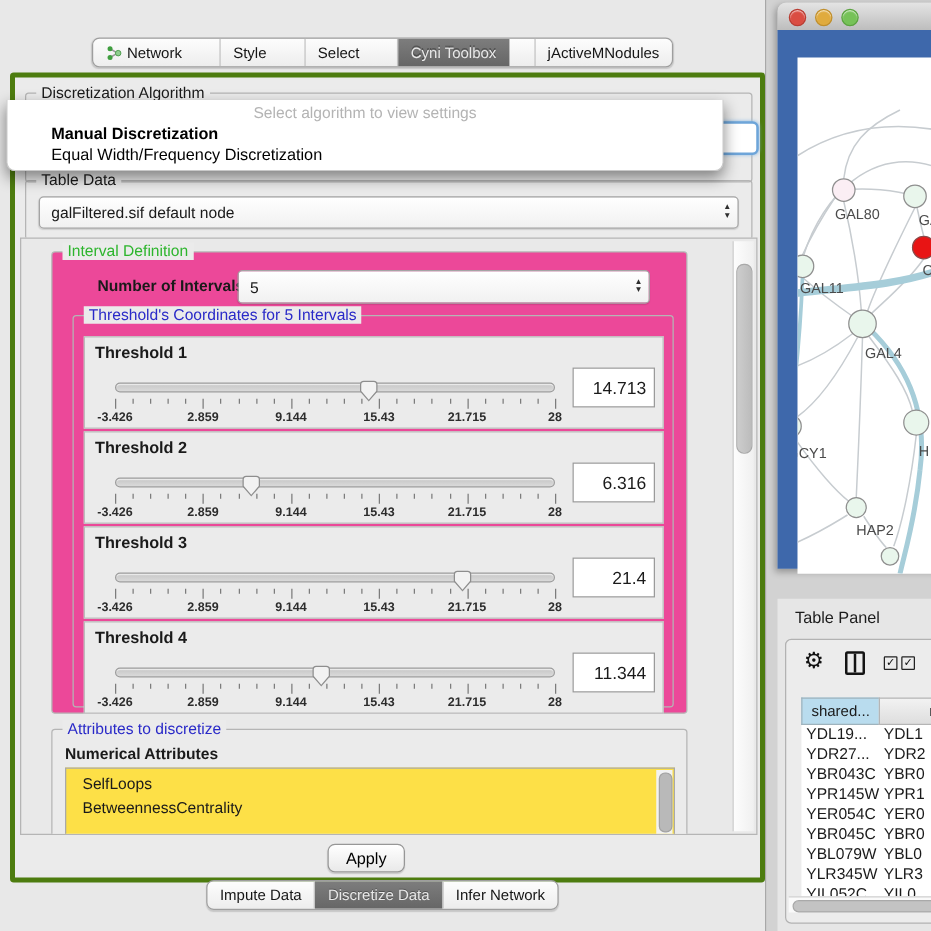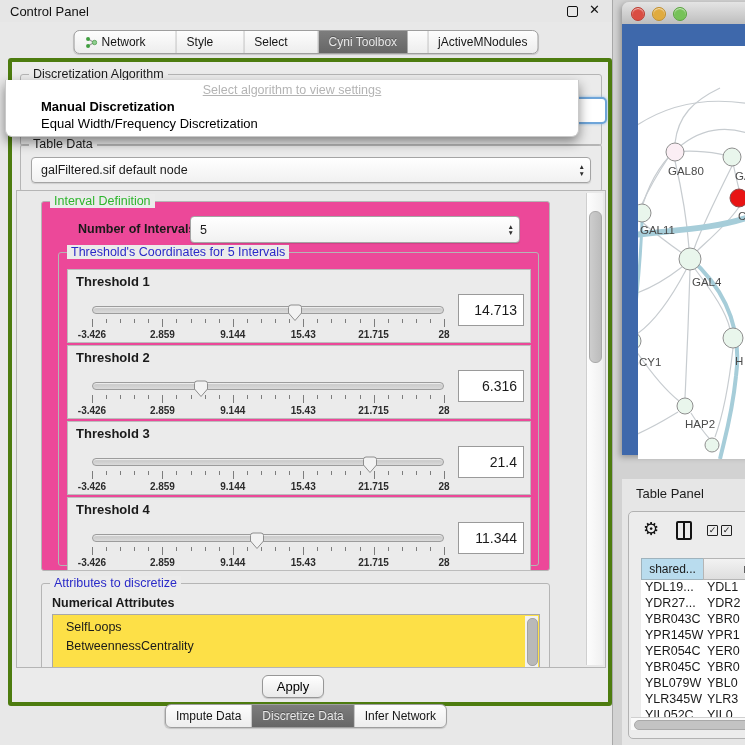--- a/index.html
+++ b/index.html
@@ -28,21 +28,21 @@
   .group-title{position:absolute;top:-8px;left:8px;background:#ebebeb;padding:0 4px;font-size:12.5px;}
   .gt-green{color:#2db52d;}
   .gt-blue{color:#2a2ac8;}
   .combo{position:absolute;background:linear-gradient(#ffffff,#f1f1f1);border:1px solid #a4a4a4;border-radius:4px;box-shadow:0 1px 1px rgba(0,0,0,.12);font-size:12.5px;}
   .combo .val{position:absolute;left:9px;top:50%;transform:translateY(-50%);white-space:nowrap;}
   .stepper{position:absolute;right:5px;top:50%;transform:translateY(-50%);display:flex;flex-direction:column;align-items:center;color:#2e2e2e;}
   .stepper span{font-size:6.5px;line-height:6.5px;}
   .focus-sliver{position:absolute;background:#fff;border:2px solid #6ea5d9;border-radius:5px;box-shadow:0 0 3px #8cb9e2;}
   
   .algo-popup{position:absolute;left:5px;top:80px;width:572px;background:#fff;border:1px solid #c9c9c9;border-top:none;border-radius:0 0 7px 7px;box-shadow:0 5px 12px rgba(0,0,0,.45);z-index:60;padding-bottom:4px;}
-  .popup-hint{font-size:12.5px;color:#b4b4b4;text-align:center;padding:3px 0 1px;text-decoration:underline;}
+  .popup-hint{font-size:12.5px;color:#b4b4b4;text-align:center;padding:3px 0 1px;}
   .popup-opt{font-size:13px;color:#000;padding:1px 8px;margin-left:27px;}
   .popup-opt.b{font-weight:bold;}
   
   .scrollpane{position:absolute;left:4px;top:128px;width:588px;height:476px;border:1px solid #b5b5b5;background:#e9e9e9;overflow:hidden;}
   .vsb-track{position:absolute;right:2px;top:2px;bottom:2px;width:16px;background:linear-gradient(90deg,#fdfdfd,#f0f0f0);border-left:1px solid #cfcfcf;}
   .vsb-thumb{position:absolute;left:2px;width:11px;border-radius:6px;background:linear-gradient(90deg,#cdcdcd,#bcbcbc);border:1px solid #a9a9a9;}
   
   .thr-panel{position:absolute;left:8px;width:462px;height:72px;border:1px solid #bcbcbc;background:#ebebeb;}
   .thr-label{position:absolute;left:8px;top:4px;font-size:13px;font-weight:bold;}
   .slider{position:absolute;left:24px;top:32px;width:352px;height:40px;}
@@ -89,25 +89,20 @@
   .td1{width:62px;padding-left:4px;box-sizing:border-box;white-space:nowrap;}
   .td2{width:110px;padding-left:4px;box-sizing:border-box;white-space:nowrap;}
   .hsb{position:absolute;left:2px;top:205px;width:133px;height:12px;background:#fafafa;border-top:1px solid #d0d0d0;}
   .hsb .hthumb{position:absolute;left:3px;top:1.5px;width:118px;height:8px;border-radius:5px;background:#c3c3c3;border:1px solid #a9a9a9;}
   .net-icon{display:inline-block;width:13px;height:13px;}
 </style>
 </head>
 <body>
 
 <div id="control-panel">
-  <div class="cp-titlebar">
-    <span class="cp-title">Control Panel</span>
-    <span class="float-btn"></span>
-    <span class="close-btn">✕</span>
-  </div>
 
   <div id="top-tabs" class="segbar">
       <span class="seg">
         <svg class="net-icon" viewBox="0 0 13 13">
           <line x1="3.5" y1="3" x2="9.5" y2="6.5" stroke="#9a9a9a" stroke-width="1.2"></line>
           <line x1="3.5" y1="10" x2="9.5" y2="6.5" stroke="#9a9a9a" stroke-width="1.2"></line>
           <circle cx="3.5" cy="3" r="2" fill="#3f9e3f"></circle>
           <circle cx="3.5" cy="10" r="2" fill="#3f9e3f"></circle>
           <circle cx="10" cy="6.5" r="2.2" fill="#8fce8f" stroke="#4f9e4f" stroke-width="0.8"></circle>
         </svg>

